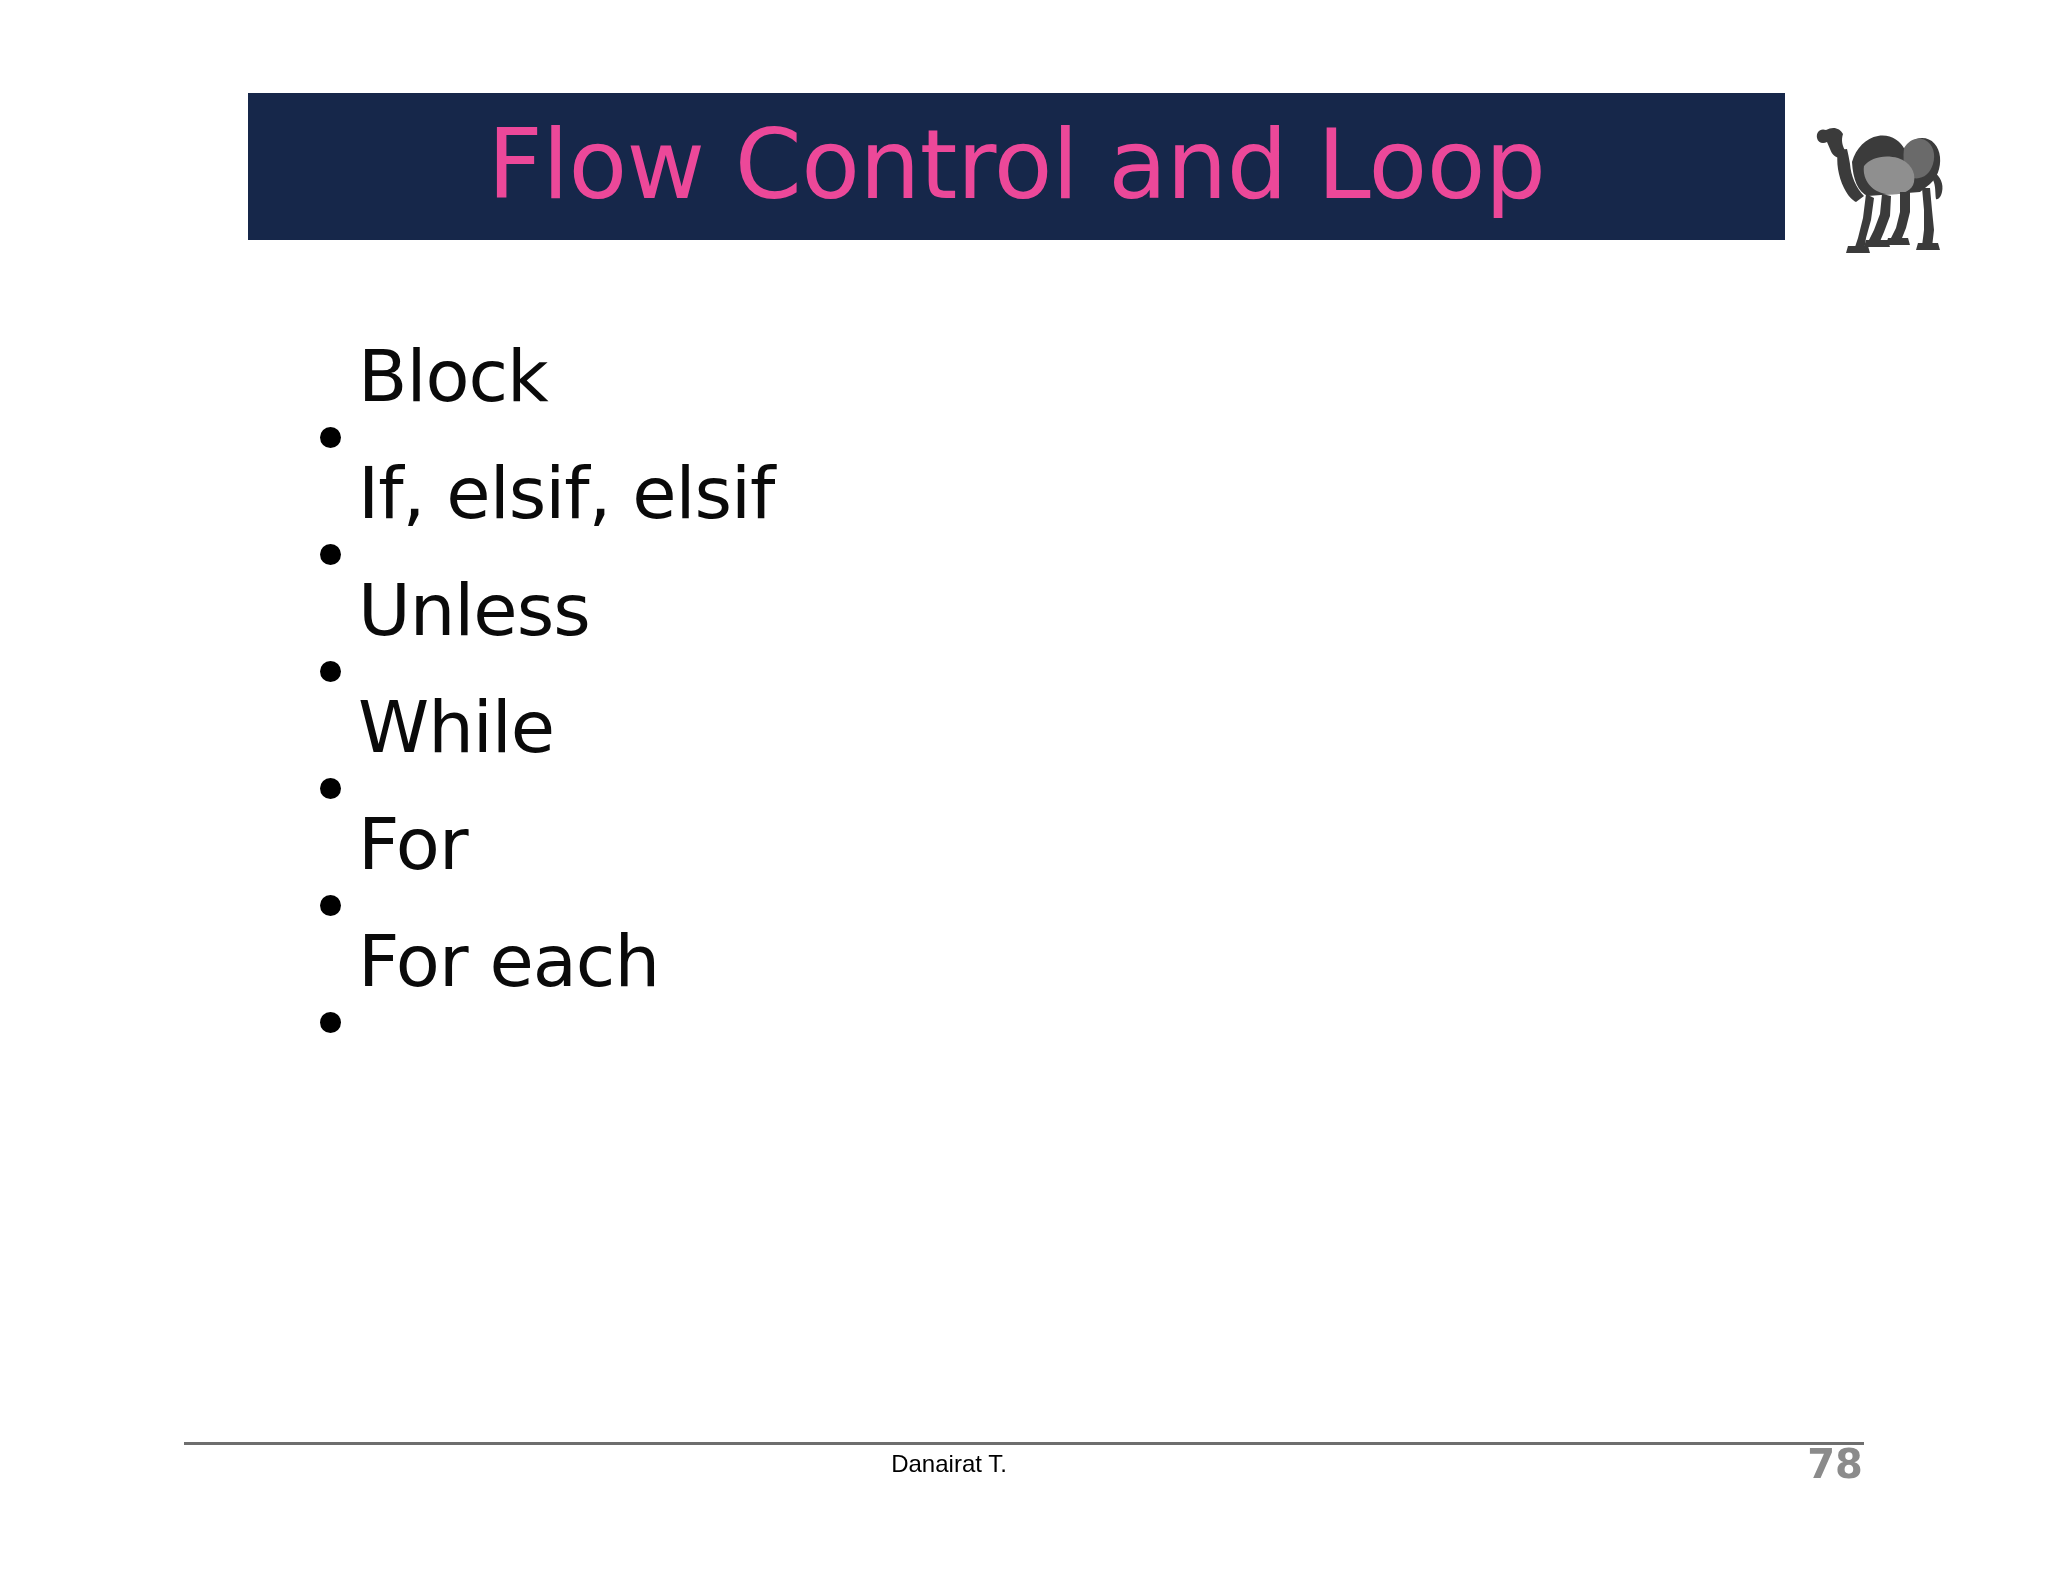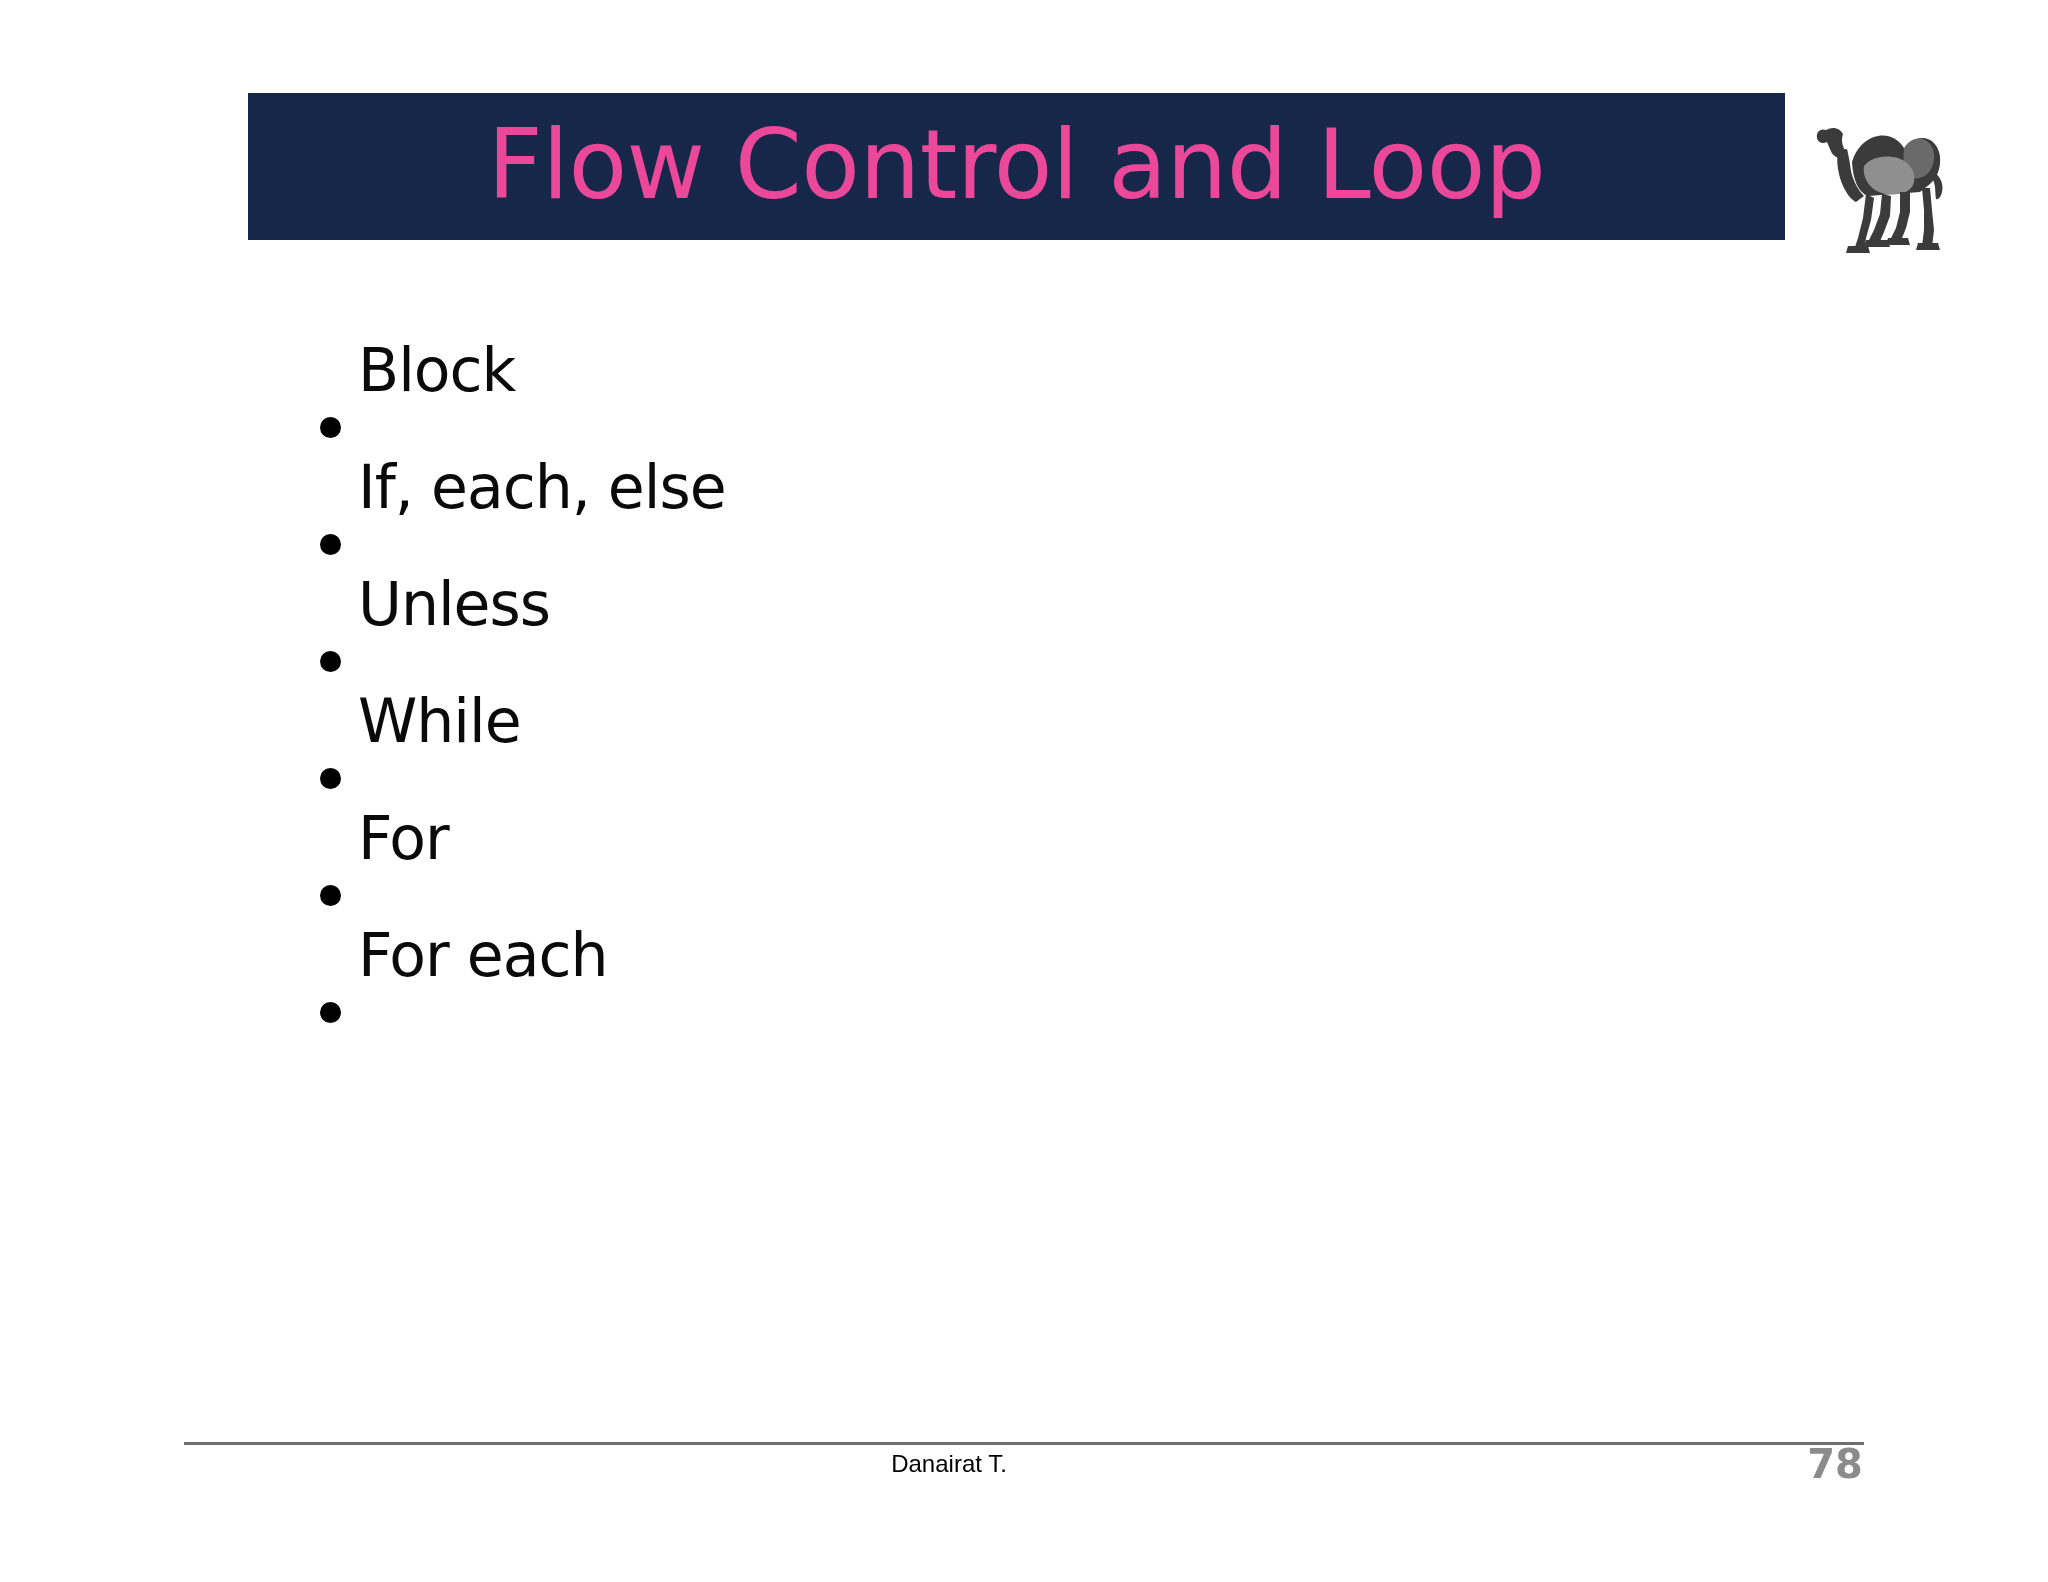--- a/index.html
+++ b/index.html
@@ -89,21 +89,21 @@
     top: 26px;
     width: 21px;
     height: 21px;
     border-radius: 50%;
     background: #000000;
   }
 
   .bullet-label {
     color: #0a0a0a;
     font-family: "DejaVu Sans", sans-serif;
-    font-size: 60px;
+    font-size: 72px;
     font-weight: 400;
     line-height: 1;
     letter-spacing: -1px;
     white-space: nowrap;
   }
 
   
   .footer-rule {
     position: absolute;
     left: 184px;
@@ -179,21 +179,21 @@
 
   <div class="bullet-list">
 
     <div class="bullet-item">
       <span class="bullet-dot"></span>
       <span class="bullet-label">Block</span>
     </div>
 
     <div class="bullet-item">
       <span class="bullet-dot"></span>
-      <span class="bullet-label">If, each, else</span>
+      <span class="bullet-label">If, elsif, elsif</span>
     </div>
 
     <div class="bullet-item">
       <span class="bullet-dot"></span>
       <span class="bullet-label">Unless</span>
     </div>
 
     <div class="bullet-item">
       <span class="bullet-dot"></span>
       <span class="bullet-label">While</span>

